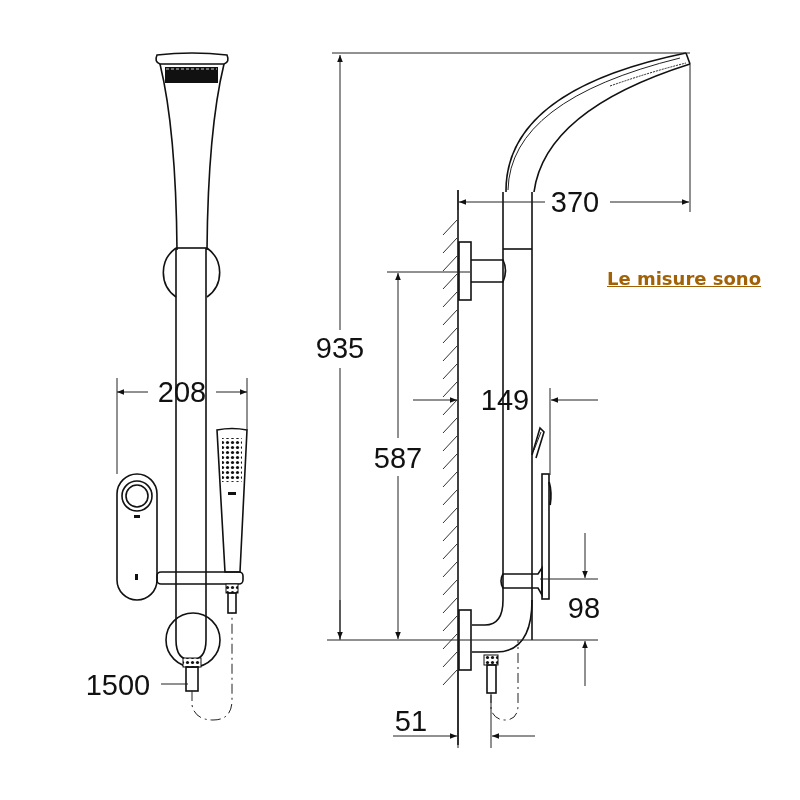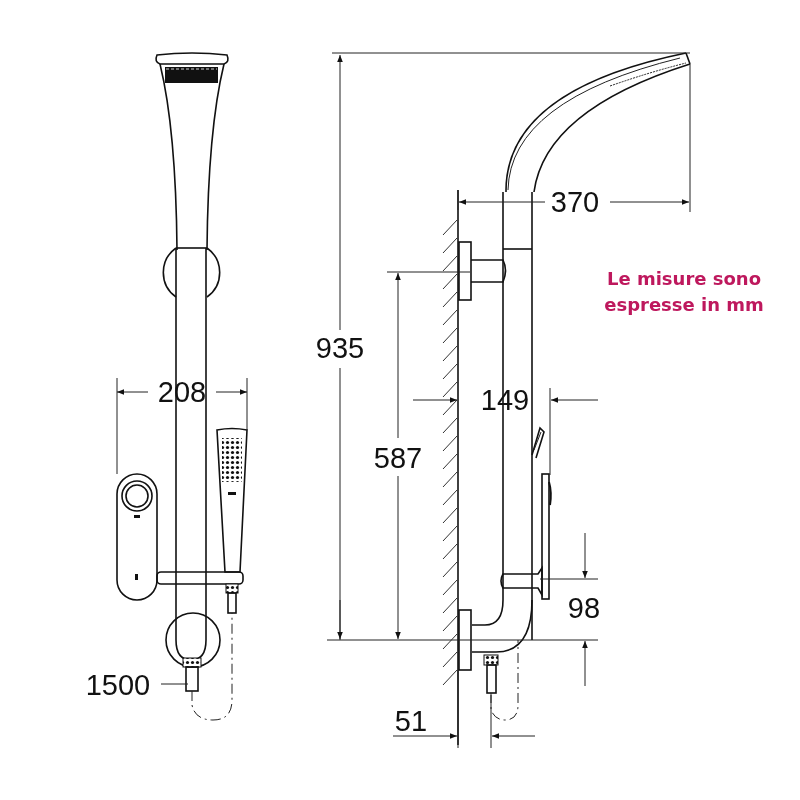--- a/index.html
+++ b/index.html
@@ -1,19 +1,19 @@
 <!DOCTYPE html>
 <html><head>
 <meta charset="utf-8">
 <style>
   html, body { margin: 0; padding: 0; background: #ffffff; }
   body { width: 800px; height: 800px; position: relative; overflow: hidden; font-family: "Liberation Sans", sans-serif; }
   #drawing { position: absolute; left: 0; top: 0; width: 800px; height: 800px; }
   .dim { font-family: "Liberation Sans", sans-serif; font-size: 29px; fill: #111; }
-  .note { position: absolute; left: 584px; top: 266px; width: 200px; text-align: center; font-family: "DejaVu Sans", sans-serif; font-weight: bold; font-size: 18px; line-height: 26px; color: #be185d; }
+  .note { position: absolute; left: 584px; top: 266px; width: 200px; text-align: center; font-family: "DejaVu Sans", sans-serif; font-weight: bold; font-size: 18px; line-height: 26px; color: #a16207; text-decoration: underline; }
   .ln { stroke: #111; stroke-width: 1.6; fill: none; }
   .thin { stroke: #222; stroke-width: 1; fill: none; }
   .hatch { stroke: #333; stroke-width: 1; }
 </style>
 </head>
 <body>
 
 <svg id="drawing" viewBox="0 0 800 800" xmlns="http://www.w3.org/2000/svg">
   <defs>
     <marker id="arr" viewBox="0 0 10 10" refX="10" refY="5" markerWidth="10" markerHeight="7" orient="auto-start-reverse" markerUnits="userSpaceOnUse">
@@ -170,14 +170,13 @@
     <line class="thin" x1="458" y1="670" x2="458" y2="748"></line>
     <line class="thin" x1="491" y1="695" x2="491" y2="748"></line>
     <line class="thin" x1="393" y1="736" x2="457" y2="736" marker-end="url(#arr)"></line>
     <line class="thin" x1="535" y1="736" x2="492" y2="736" marker-end="url(#arr)"></line>
     <text class="dim" x="411" y="731" text-anchor="middle">51</text>
   </g>
 </svg>
 
 <div class="note">
   <div>Le misure sono</div>
-  <div>espresse in mm</div>
 </div>
 
 </body></html>

